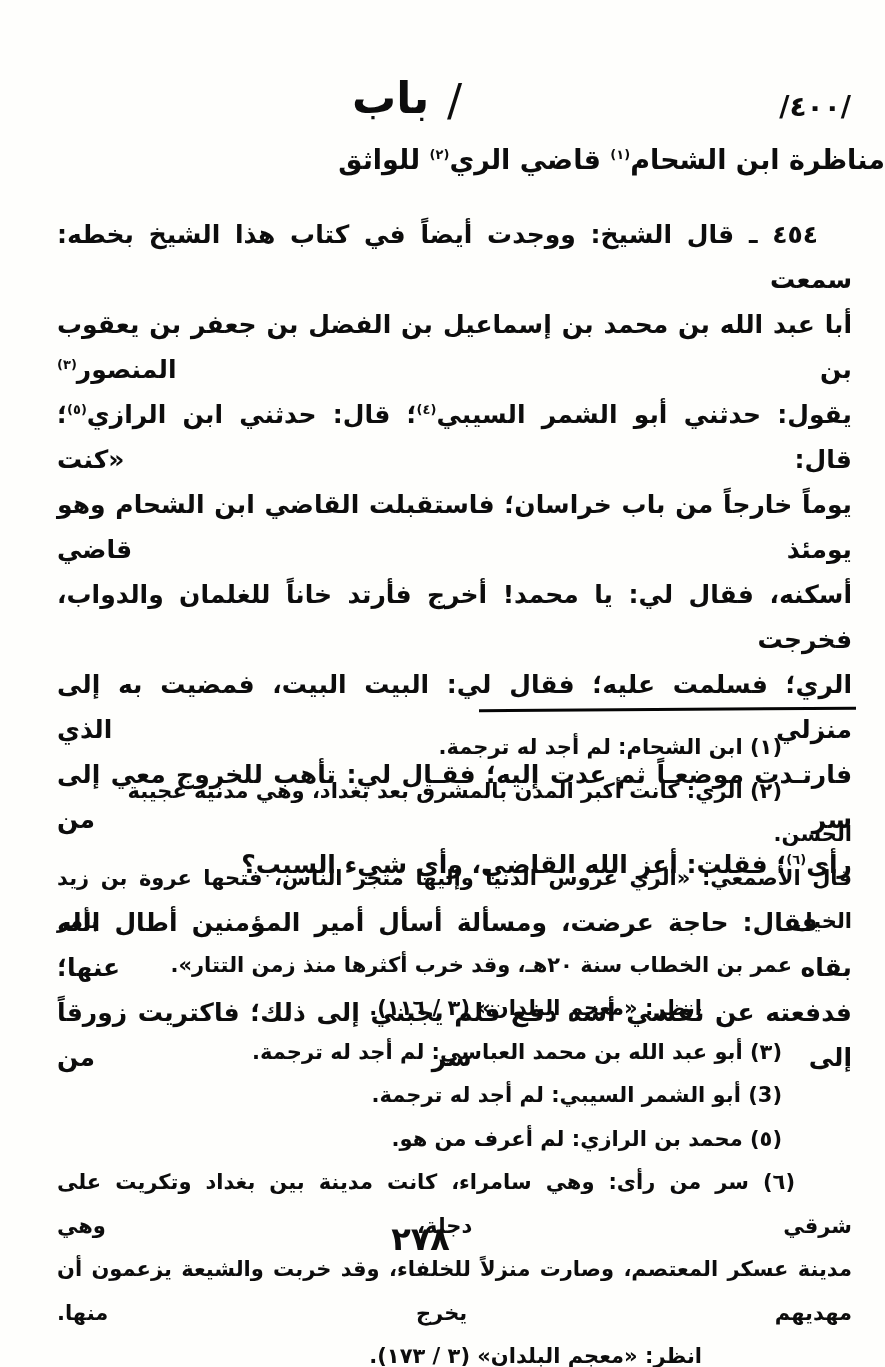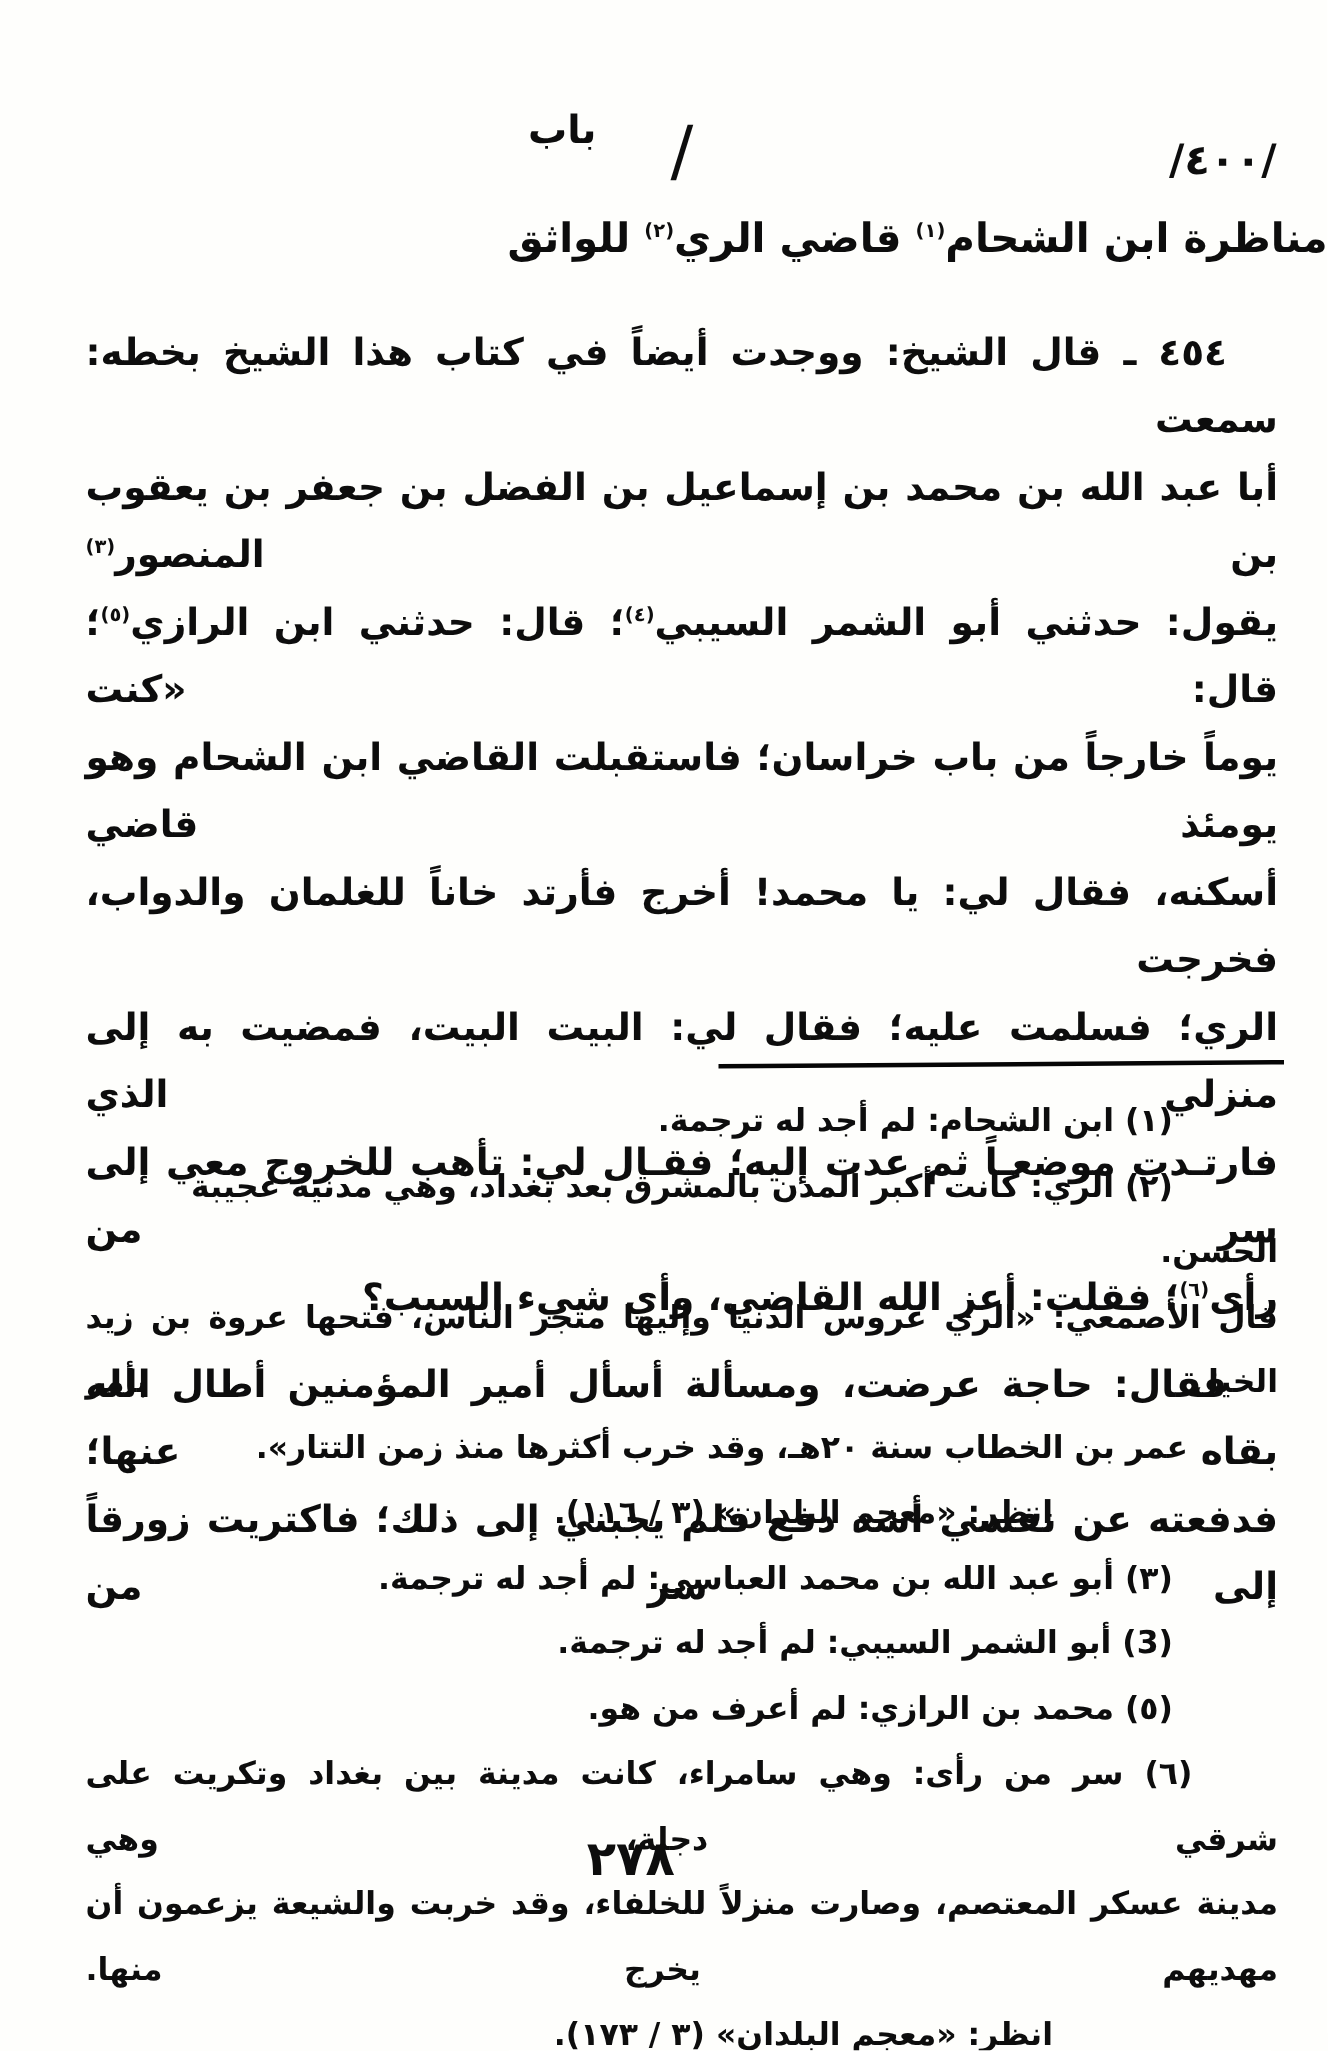--- a/index.html
+++ b/index.html
@@ -14,21 +14,21 @@
     overflow: hidden;
     direction: rtl;
   }
   
   .folio {
     position: absolute; top: 90px; right: 34px;
     font-size: 28px; letter-spacing: 1.5px; font-weight: 700;
   }
   .bab {
     position: absolute; top: 72px; left: 352px;
-    font-size: 26px; font-weight: 800;
+    font-size: 44px; font-weight: 800;
   }
   .bab-slash {
     position: absolute; top: 74px; left: 447px;
     font-size: 45px; font-weight: 400;
   }
   .doc-title {
     position: absolute; top: 144px; left: 0; width: 100%;
     font-size: 27px; font-weight: 800;
   }
   

